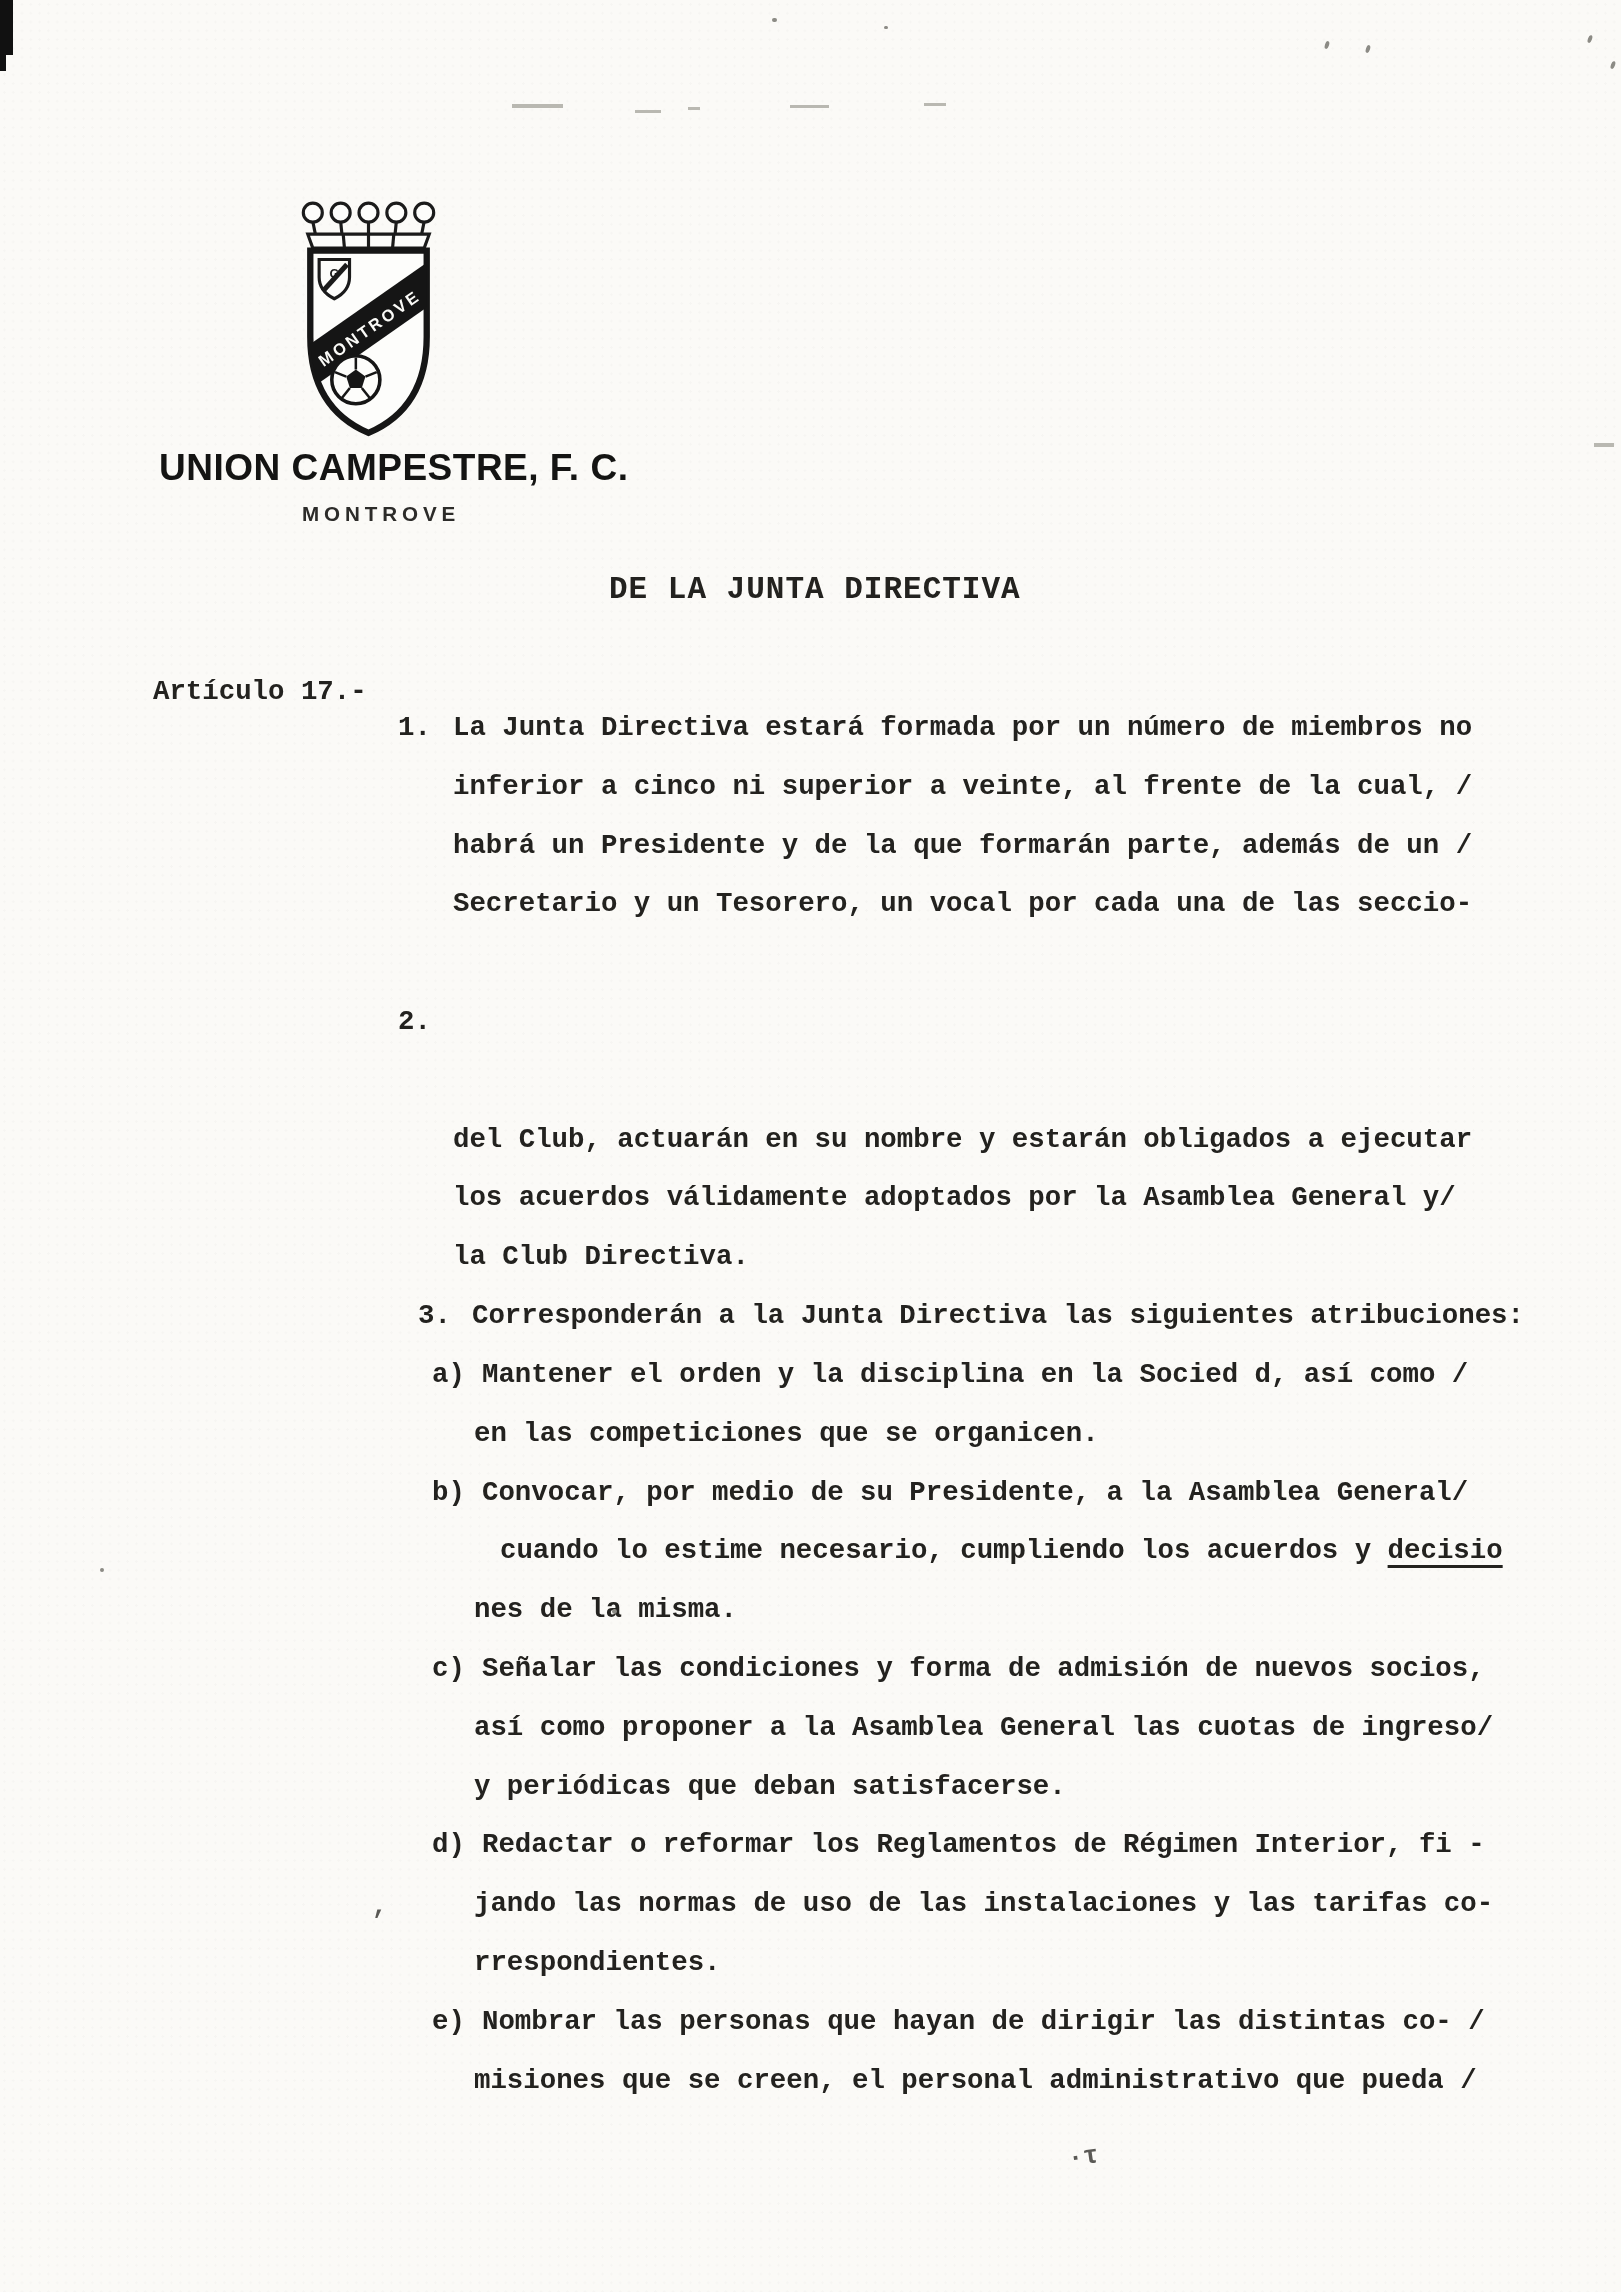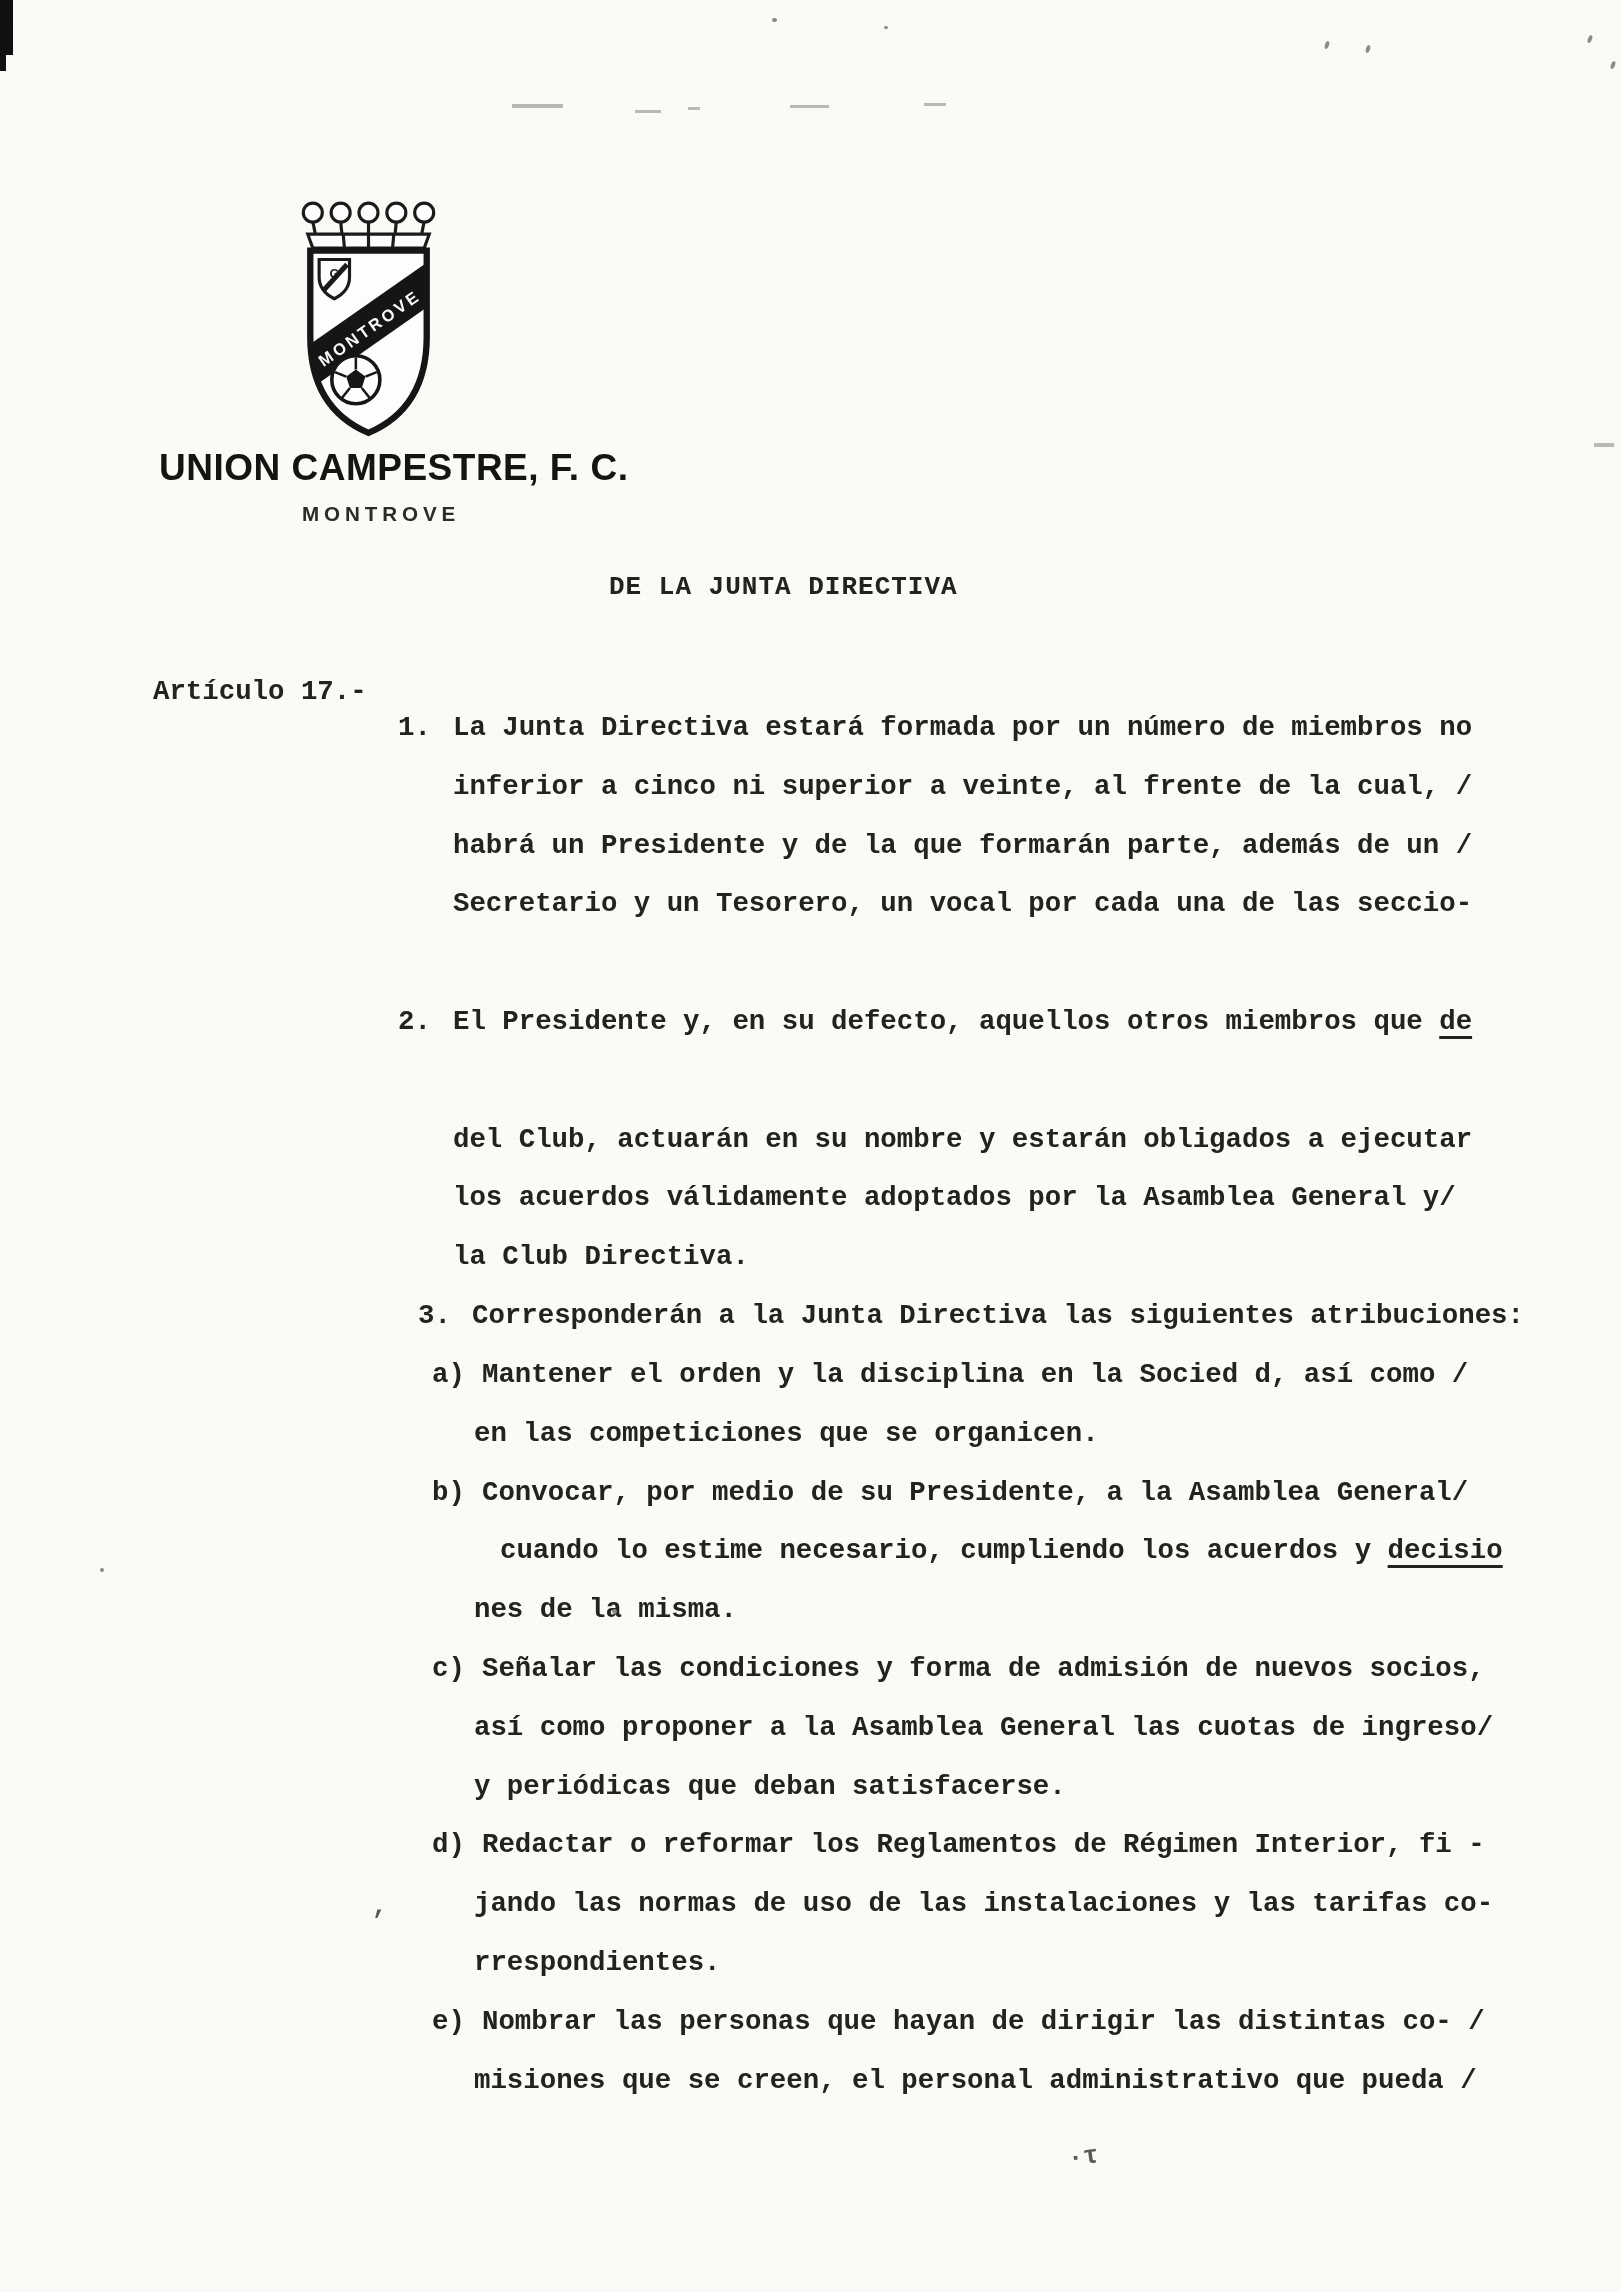--- a/index.html
+++ b/index.html
@@ -24,21 +24,21 @@
     white-space:pre;
   }
   .club-sub {
     position:absolute; left:302px; top:502px;
     font-family:"Liberation Sans",sans-serif;
     font-weight:600; font-size:20.6px; letter-spacing:4.9px; color:#2c2b29;
     white-space:pre;
   }
   .doc-title {
     position:absolute; left:609px; top:572px;
-    font-size:26px; font-weight:700; letter-spacing:1px; white-space:pre;
+    font-size:31px; font-weight:700; letter-spacing:1px; white-space:pre;
   }
   .article-label {
     position:absolute; left:153px; top:676px;
     font-size:27.4px; font-weight:700; white-space:pre;
   }
   
   .article-body {
     position:absolute; left:0; top:698px; width:1621px; height:1490px;
     font-size:27.4px; font-weight:700;
   }
@@ -124,21 +124,20 @@
         <span class="abs" style="left: 453px;"><span>inferior a cinco ni superior a veinte, al frente de la cual, /</span></span>
       </div>
       <div class="tline" style="top: 118px;">
         <span class="abs" style="left: 453px;"><span>habrá un Presidente y de la que formarán parte, además de un /</span></span>
       </div>
       <div class="tline" style="top: 176px;">
         <span class="abs" style="left: 453px;"><span>Secretario y un Tesorero, un vocal por cada una de las seccio-</span></span>
       </div>
       <div class="tline" style="top: 294px;">
         <span class="abs" style="left: 398px;">2.</span>
-        <span class="abs" style="left: 453px;"><span>El Presidente y, en su defecto, aquellos otros miembros que </span><span class="u">de</span></span>
       </div>
       <div class="tline" style="top: 412px;">
         <span class="abs" style="left: 453px;"><span>del Club, actuarán en su nombre y estarán obligados a ejecutar</span></span>
       </div>
       <div class="tline" style="top: 470px;">
         <span class="abs" style="left: 453px;"><span>los acuerdos válidamente adoptados por la Asamblea General y/</span></span>
       </div>
       <div class="tline" style="top: 529px;">
         <span class="abs" style="left: 453px;"><span>la Club Directiva.</span></span>
       </div>

